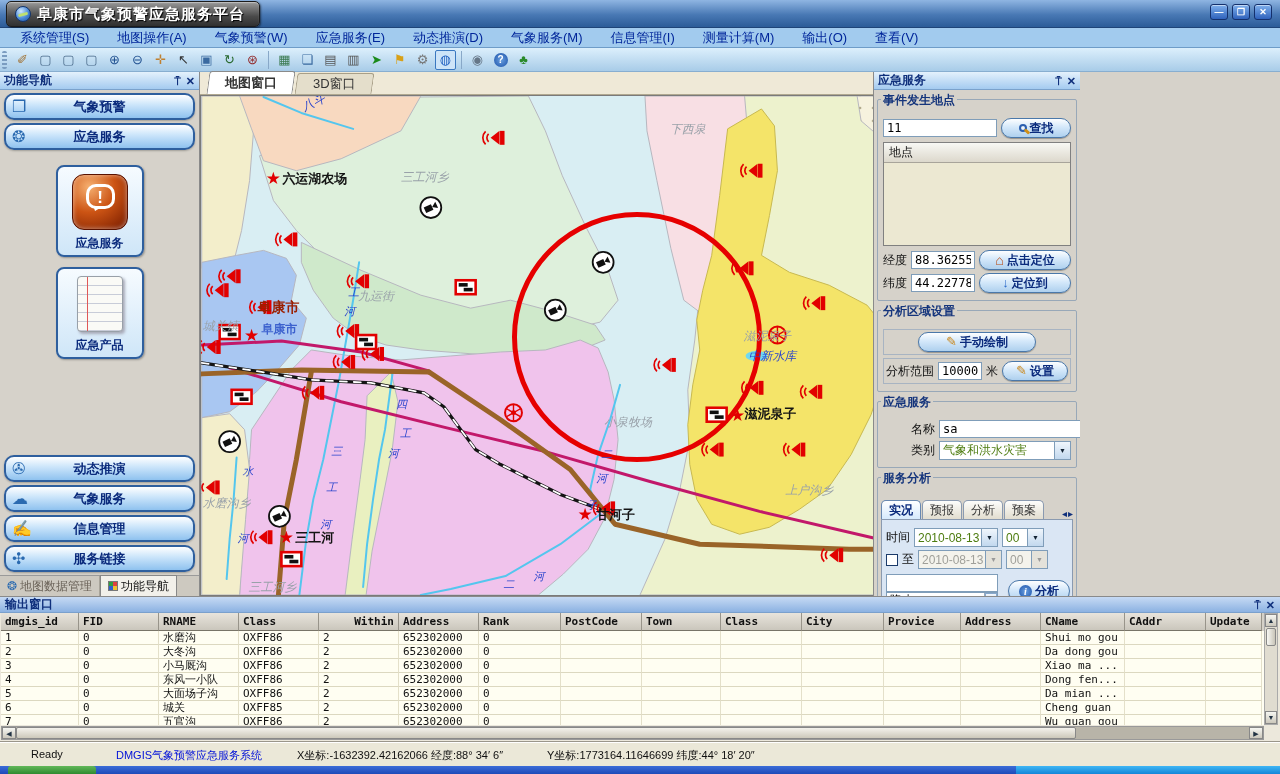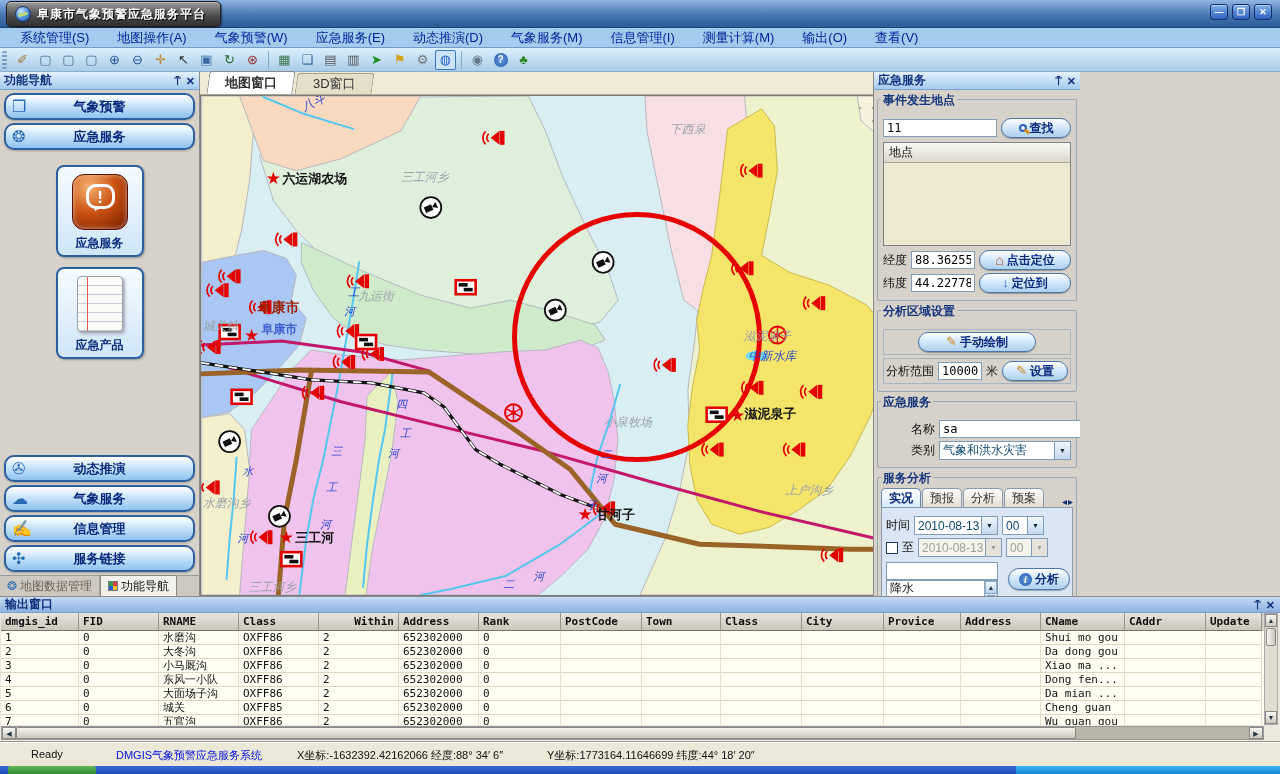--- a/index.html
+++ b/index.html
@@ -3,21 +3,21 @@
 <meta charset="utf-8">
 <style>
 *{margin:0;padding:0;box-sizing:border-box}
 html,body{width:1280px;height:774px;overflow:hidden;font-family:"Liberation Sans",sans-serif}
 #app{position:relative;width:1280px;height:774px;background:#d6d2ca}
 
 .titlebar{position:absolute;left:0;top:0;width:1280px;height:28px;background:linear-gradient(180deg,#8fb5e2 0%,#4878b4 55%,#2c5c98 100%);border-bottom:1px solid #1e4478}
 .title-plate{position:absolute;left:6px;top:1px;height:26px;min-width:208px;padding:0 14px 0 8px;display:flex;align-items:center;gap:6px;background:linear-gradient(180deg,#9a9a9a,#4a4a4a 60%,#303030);border:1px solid #1c1c1c;border-radius:5px;box-shadow:inset 0 1px 1px rgba(255,255,255,.4),1px 1px 2px rgba(0,0,0,.5)}
 .globe-ico{width:16px;height:16px;border-radius:50%;background:radial-gradient(circle at 35% 30%,#cfe8ff,#4b8ad8 55%,#1c4c9c);border:1px solid #12356e;position:relative}
 .globe-ico:after{content:'';position:absolute;left:2px;top:6px;width:10px;height:3px;background:#bfe070;border-radius:2px;transform:rotate(-15deg)}
-.title-text{color:#fff;font-size:12px;font-weight:bold;letter-spacing:1px;text-shadow:1px 1px 1px #000}
+.title-text{color:#fff;font-size:15px;font-weight:bold;letter-spacing:1px;text-shadow:1px 1px 1px #000}
 .win-btns{position:absolute;right:8px;top:4px;display:flex;gap:4px}
 .win-btn{width:18px;height:16px;border:1px solid #14306c;border-radius:3px;background:linear-gradient(180deg,#7fb0ec,#2f62bc);color:#fff;font-size:9px;line-height:14px;text-align:center;font-weight:bold;cursor:pointer;box-shadow:inset 0 1px 0 rgba(255,255,255,.5)}
 
 .menubar{position:absolute;left:0;top:28px;width:1280px;height:20px;background:#a2cbee;border-bottom:1px solid #6e9cc8;display:flex;align-items:center;padding-left:6px}
 .mitem{padding:0 14px;font-size:13px;color:#00269a;cursor:pointer;white-space:nowrap}
 
 .toolbar{position:absolute;left:0;top:48px;width:1280px;height:24px;background:linear-gradient(180deg,#dceffc,#a8cce8);border-bottom:1px solid #88aed0;display:flex;align-items:center;padding-left:2px}
 .grip{width:5px;height:18px;margin-right:4px;background:repeating-linear-gradient(180deg,#7a9cc0 0 2px,transparent 2px 4px);border-radius:2px}
 .tbtn{width:21px;height:20px;margin:0 1px;display:flex;align-items:center;justify-content:center;font-size:13px;color:#38546e;cursor:pointer;border:1px solid transparent;border-radius:2px}
 .tbtn.act{border:1px solid #3a78c0;background:#cde4f8}
@@ -70,21 +70,21 @@
 .mag{width:8px;height:8px;border:2px solid #2b5fb0;border-radius:50%;position:relative;display:inline-block;background:radial-gradient(#fff,#cde)}
 .mag:after{content:'';position:absolute;width:6px;height:3px;background:#d09018;right:-5px;bottom:-3px;transform:rotate(40deg);border-radius:1px}
 .house{color:#b84a10;font-size:14px;line-height:12px}
 .dna{color:#2a68c8;font-weight:bold;font-size:13px;line-height:12px}
 .pen{color:#c8861a;font-size:13px;line-height:12px;font-weight:normal}
 .inf{display:inline-block;width:13px;height:13px;border-radius:50%;background:radial-gradient(#6aa0e0,#1a50a8);color:#fff;font:italic bold 10px/13px "Liberation Serif",serif;text-align:center}
 .list{margin:4px 2px;border:1px solid #808080}
 .list-h{background:linear-gradient(180deg,#f8f8f4,#dcd8cc);border-bottom:1px solid #a8a49a;font-size:12px;padding:1px 5px;color:#111}
 .list-b{height:82px;background:#ece8d2}
 .dd{display:flex;border:1px solid #7f9db9;background:#fff;height:19px;align-items:center}
-.dd .dv{flex:1;font-size:12px;padding:0 3px;white-space:nowrap;overflow:hidden;color:#0c4a6e}
+.dd .dv{flex:1;font-size:12px;padding:0 3px;white-space:nowrap;overflow:hidden;color:#4d7c0f}
 .dd .db{width:16px;height:100%;background:linear-gradient(180deg,#f0f6fc,#c2d8ee);border-left:1px solid #7f9db9;font-size:7px;color:#123;display:flex;align-items:center;justify-content:center;cursor:pointer}
 .dd.dis{background:#f4f3ec}
 .dd.dis .dv{color:#a0a09a}
 .dd.dis .db{background:#e4e2da;color:#999}
 .cbx{width:12px;height:12px;border:1px solid #1a3a6a;background:#fff;display:inline-block}
 .svc-tabs{display:flex;align-items:flex-end;padding:2px 1px 0;gap:1px}
 .stab{height:19px;padding:0 7px;border:1px solid #8a9ab0;border-bottom:none;border-radius:5px 5px 0 0;background:linear-gradient(180deg,#fdfdfb,#e2ddcf);font-size:12px;color:#333;display:flex;align-items:center;cursor:pointer;white-space:nowrap}
 .stab.act{background:linear-gradient(180deg,#ffffff,#d6eafc);font-weight:bold;color:#0a2a7c;border-color:#6888b0}
 .tab-arrows{margin-left:auto;display:flex;gap:1px;font-size:10px;color:#10307c}
 .tab-arrows span{cursor:pointer}
@@ -623,21 +623,21 @@
         </div>
         <div class="rrow" style="padding-left:28px">
           <span class="flab">类别</span>
           <div class="dd" style="flex:1">
             <span class="dv">气象和洪水灾害</span>
             <span class="db">▼</span>
           </div>
         </div>
       </div>
 
-      <div class="grp" style="padding:8px 2px 2px">
+      <div class="grp" style="padding:20px 2px 2px">
         <span class="gt">服务分析</span>
         <div class="svc-tabs" id="svcTabs">
             <div class="stab act">实况</div>
             <div class="stab">预报</div>
             <div class="stab">分析</div>
             <div class="stab">预案</div>
             <div class="tab-arrows">
               <span>◂</span>
               <span>▸</span>
             </div>

